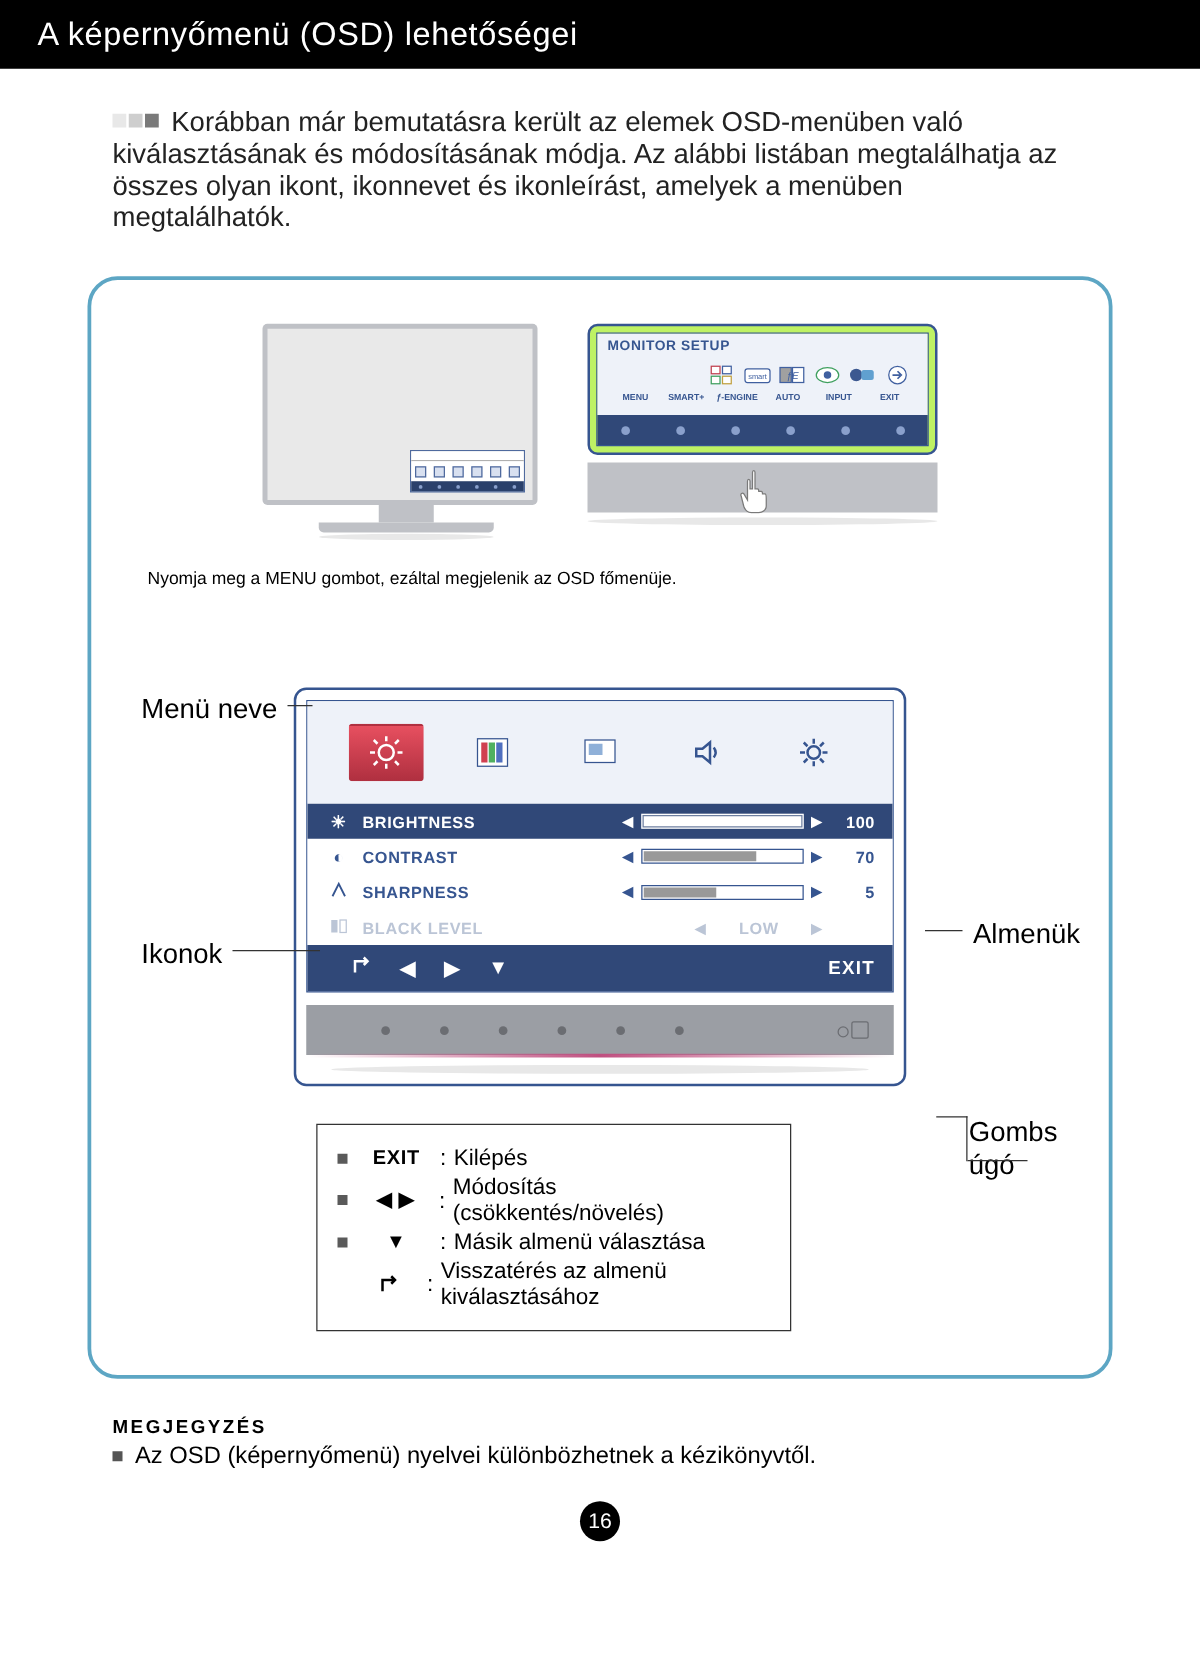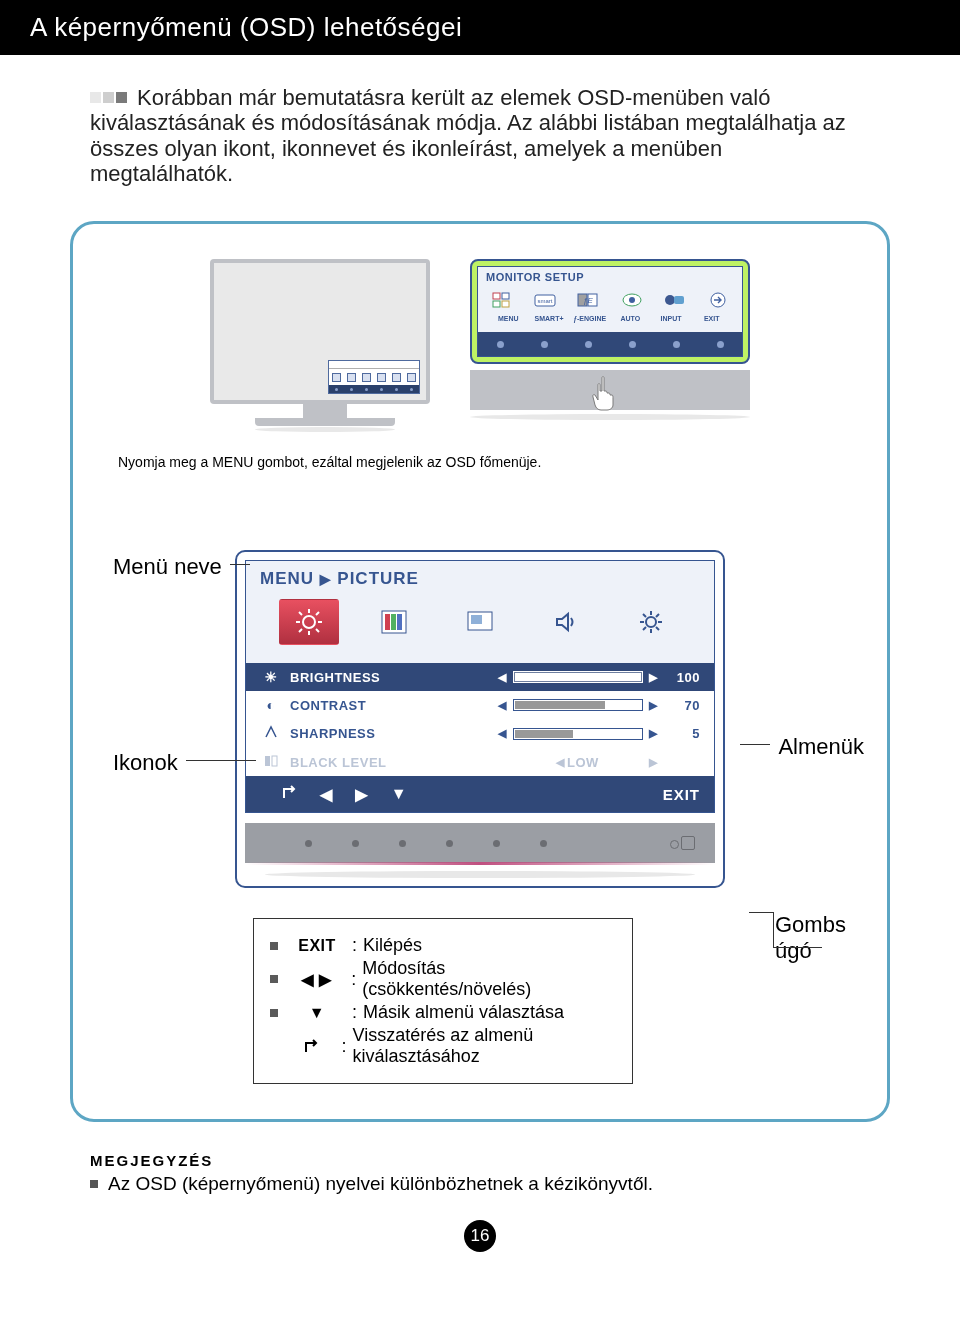--- a/index.html
+++ b/index.html
@@ -29,21 +29,21 @@
   .mini-osd-bot span { width:3px;height:3px;background:#8aa0cc;border-radius:50%; }
   .monitor-stand { width: 44px; height: 14px; background: #bfc1c6; margin: 0 auto; }
   .monitor-base { width: 140px; height: 8px; background: #bfc1c6; margin: 0 auto; border-radius: 0 0 4px 4px; position:relative; }
   .monitor-base::after { content:""; position:absolute; left:0; right:0; bottom:-6px; height:5px; background:#e8e8e8; border-radius:50%; }
   
   .osd-zoom { width: 280px; }
   .osd-panel-outer { border: 2px solid #365590; border-radius: 8px; padding: 5px; background: #bef264; }
   .osd-panel { border: 1px solid #365590; }
   .osd-top { background: #eef2f9; padding: 4px 8px; }
   .osd-title-small { font-size: 11px; font-weight: bold; color: #365590; letter-spacing: 0.5px; }
-  .osd-icon-row { display:flex; justify-content:space-between; padding: 6px 2px 4px 2px; }
+  .osd-icon-row { display:flex; justify-content:flex-end; padding: 6px 2px 4px 2px; }
   .osd-icon { width: 28px; height: 22px; display:flex; align-items:center; justify-content:center; font-size:13px; }
   .osd-label-row { display:flex; justify-content:space-around; padding: 0 2px 6px 2px; font-size: 7px; color:#365590; font-weight:bold; }
   .osd-label-row span { text-align:center; flex:1; }
   .osd-bottom { background:#304878; height:24px; display:flex; justify-content:space-around; align-items:center; }
   .osd-dot { width:7px; height:7px; background:#8aa0cc; border-radius:50%; }
   .grey-strip { background:#bfc1c6; height:40px; margin-top:6px; position:relative; }
   .hand-icon { position:absolute; bottom:-8px; left:48%; transform:translateX(-50%); color:#fff; font-size:28px; }
   .zoom-shadow { height:6px; background:#e8e8e8; border-radius:50%; margin-top:4px; }
   
   .under-text { font-family: 'Arial Narrow', Arial, sans-serif; font-size: 14px; margin: 14px 10px 80px 10px; }
@@ -70,21 +70,21 @@
   .setting-row { display:flex; align-items:center; padding:6px 14px; font-size:13px; font-weight:bold; color:#365590; letter-spacing:0.5px; }
   .setting-row.hl { background:#304878; color:#fff; }
   .setting-row.dim { color:#bbc5d6; }
   .setting-icon { width:22px; text-align:center; margin-right:8px; font-size:14px; }
   .setting-label { flex:1; }
   .setting-tri { font-size:11px; margin:0 2px; }
   .slider-track { width:130px; height:12px; border:1px solid currentColor; position:relative; background:rgba(255,255,255,0.3); margin:0 4px;}
   .slider-fill { position:absolute; left:1px; top:1px; bottom:1px; background:#999; }
   .setting-row.hl .slider-fill { background:#fff; }
   .setting-val { width:40px; text-align:right; }
-  .setting-text-val { width:80px; }
+  .setting-text-val { width:80px; text-align:center; }
   .big-osd-foot { background:#304878; display:flex; align-items:center; justify-content:flex-end; padding:8px 14px; gap:20px; color:#fff; font-size:15px; font-weight:bold; letter-spacing:1px; }
   .foot-left { display:flex; gap:22px; align-items:center; margin-right:auto; margin-left:20px; font-size:16px; }
   .buttons-strip { background:#9b9ea4; margin-top:10px; height:40px; display:flex; align-items:center; padding:0 20px; }
   .buttons-strip .phys-dots { display:flex; gap:40px; margin-left:40px; }
   .buttons-strip .phys-dot { width:7px; height:7px; background:#6b6d72; border-radius:50%; }
   .buttons-strip .pwr { margin-left:auto; width:14px; height:14px; border:1px solid #6b6d72; border-radius:2px; position:relative; }
   .buttons-strip .pwr::after { content:""; position:absolute; left:-12px; top:3px; width:7px; height:7px; border:1px solid #6b6d72; border-radius:50%; }
   .led-bar { height:3px; background:linear-gradient(to right, transparent, #c05080, transparent); margin-top:-1px; }
   .shadow2 { height:7px; background:#e8e8e8; border-radius:50%; margin:6px 20px 0 20px; }
 
@@ -232,25 +232,20 @@
   <div class="under-text">Nyomja meg a MENU gombot, ezáltal megjelenik az OSD főmenüje.</div>
 
   <div class="lower">
     <div class="label-left menuname">Menü neve</div>
     <div class="label-left ikonok">Ikonok</div>
     <div class="label-right">Almenük</div>
 
     <div class="big-osd-wrap">
       <div class="big-osd">
         <div class="big-osd-head">
-          <div class="big-osd-title">
-            <span>MENU</span>
-            <span class="arrow">▶</span>
-            <span>PICTURE</span>
-          </div>
           <div class="big-tabs">
             <div class="big-tab active">
               <svg width="30" height="30">
                   <circle cx="15" cy="15" r="6" fill="none" stroke="#fff" stroke-width="2"></circle>
                   <g stroke="#fff" stroke-width="2">
                     <line x1="15" y1="2" x2="15" y2="6"></line>
                     <line x1="15" y1="24" x2="15" y2="28"></line>
                     <line x1="2" y1="15" x2="6" y2="15"></line>
                     <line x1="24" y1="15" x2="28" y2="15"></line>
                     <line x1="5" y1="5" x2="8" y2="8"></line>

